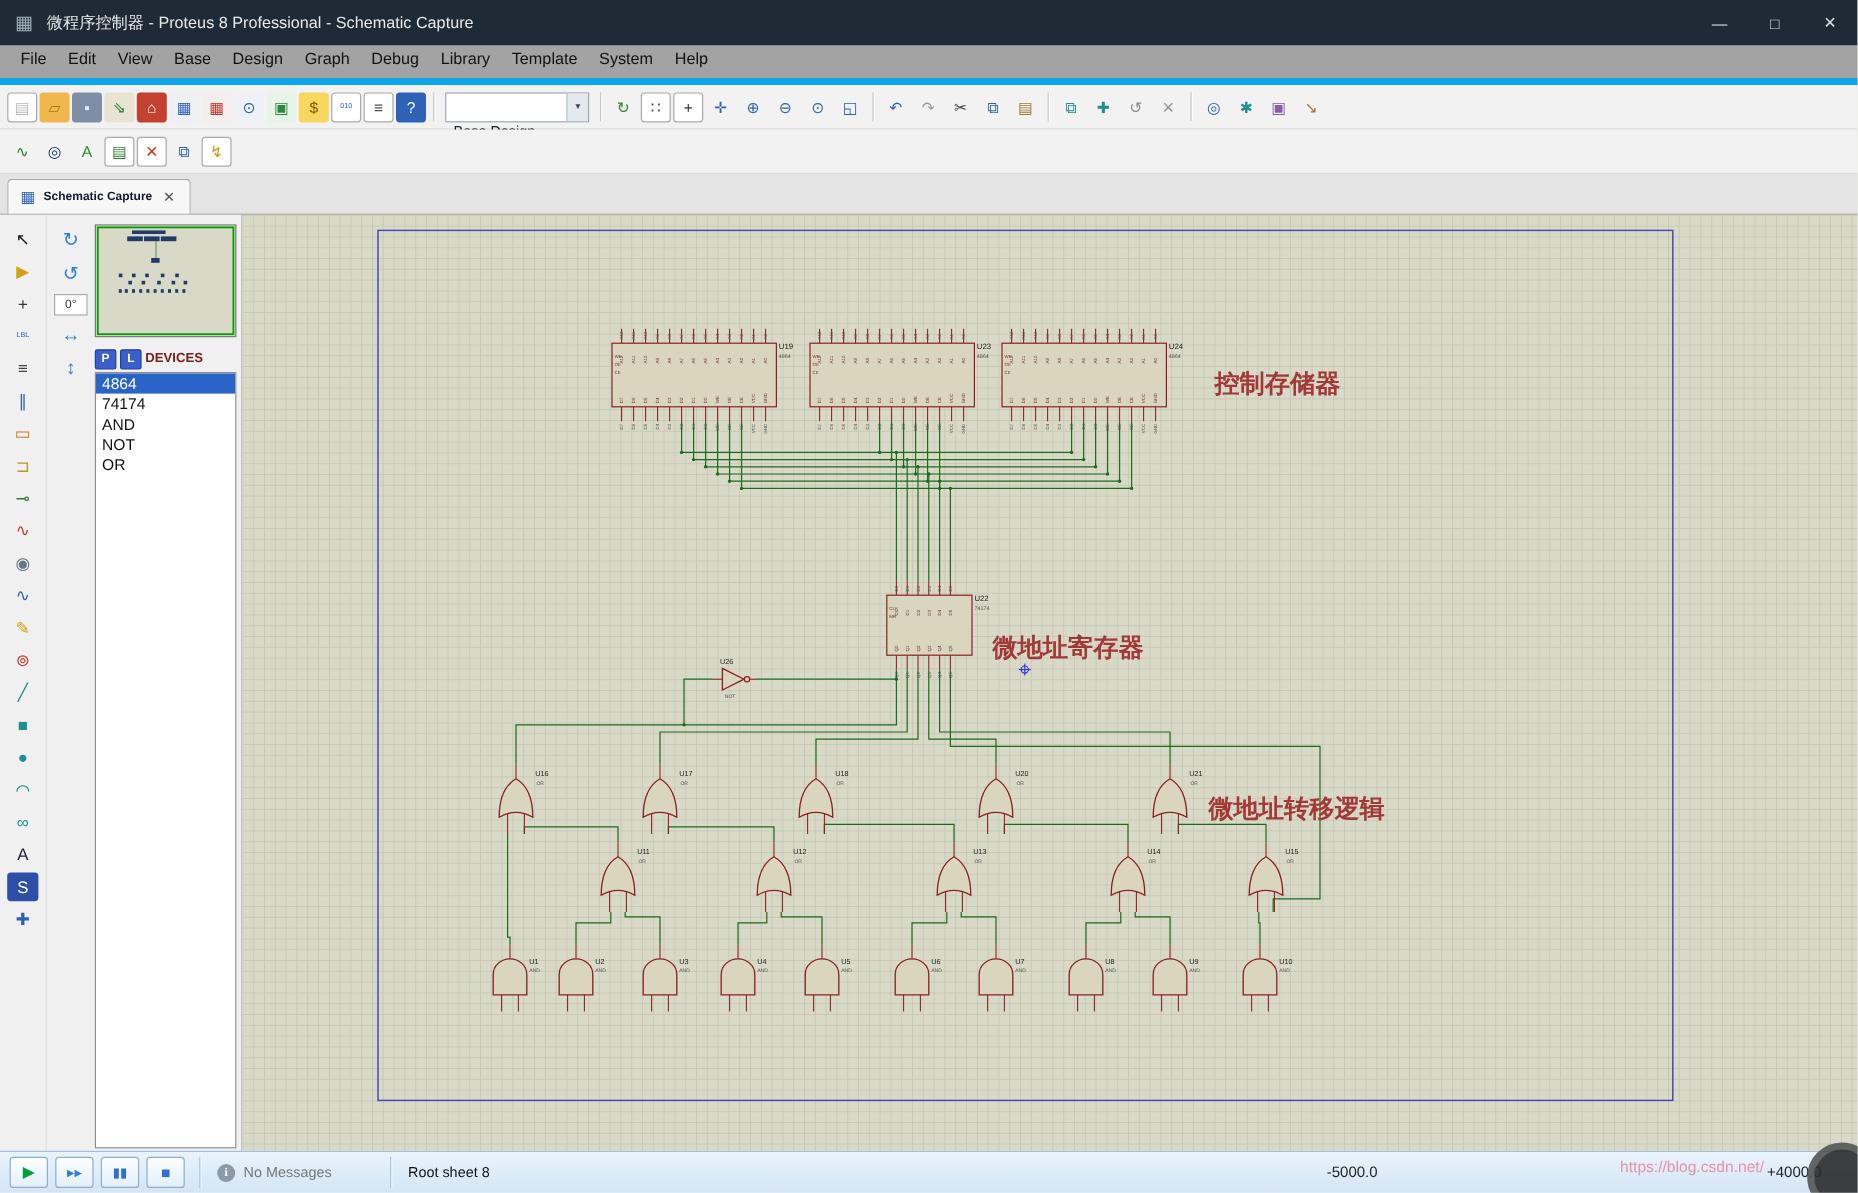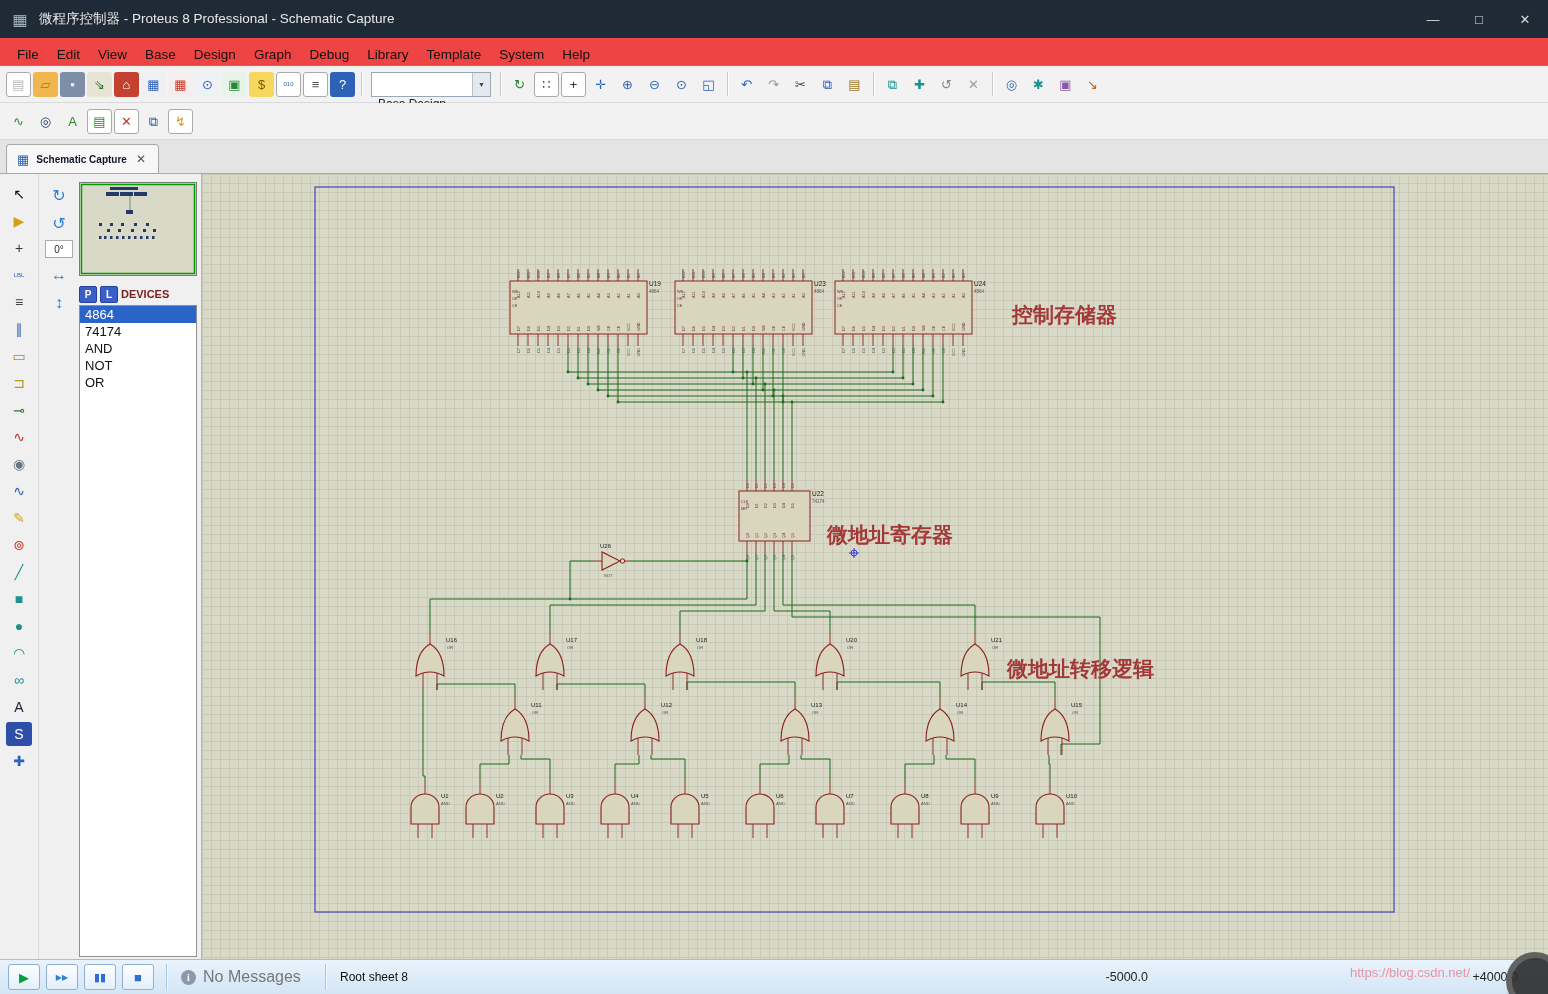--- a/index.html
+++ b/index.html
@@ -7,21 +7,21 @@
   #app{display:flex;flex-direction:column;width:1548px;height:994px;}
 
   
   .titlebar{height:38px;background:#1e2a36;display:flex;align-items:center;color:#e8e8e8;flex:0 0 auto;}
   .titlebar .app-icon{width:20px;height:20px;margin:0 9px 0 10px;color:#9fb0ba;font-size:16px;display:flex;align-items:center;justify-content:center;}
   .titlebar .title{font-size:13.5px;}
   .win-btns{margin-left:auto;display:flex;height:100%;}
   .win-btn{width:46px;height:100%;display:flex;align-items:center;justify-content:center;font-size:13px;color:#dcdcdc;}
 
   
-  .menubar{height:27px;background:#ef4444;display:flex;align-items:flex-end;padding-left:8px;border-bottom:1px solid #0ea5e9;flex:0 0 auto;}
+  .menubar{height:27px;background:#a3a3a3;display:flex;align-items:flex-start;padding-left:8px;border-bottom:6px solid #0ea5e9;flex:0 0 auto;}
   .menu-item{font-size:13.5px;color:#111;padding:3px 9px;cursor:default;}
 
   
   .toolbar{height:36px;background:#f2f2f2;display:flex;align-items:center;padding-left:5px;border-bottom:1px solid #d9d9d9;flex:0 0 auto;}
   .tbi{width:25px;height:25px;margin:0 1px;border-radius:3px;display:flex;align-items:center;justify-content:center;font-size:13px;box-sizing:border-box;}
   .tbi i{font-style:normal;line-height:1;}
   .tbsep{width:1px;height:24px;background:#c9c9c9;margin:0 5px;box-shadow:1px 0 0 #fff;}
   .design-select{width:118px;height:23px;background:#fff;border:1px solid #9aa7b5;display:flex;align-items:center;margin:0 4px;font-size:12px;color:#222;}
   .ds-label{flex:1;padding-left:6px;margin-top:39px;}
   .ds-arrow{width:17px;height:100%;background:#e3e9ef;border-left:1px solid #b8c2cc;display:flex;align-items:center;justify-content:center;font-size:7px;color:#445;}
@@ -58,21 +58,21 @@
     background-size:9px 9px;}
   #schsvg{position:absolute;left:0;top:0;}
 
   
   .statusbar{height:34px;background:linear-gradient(#e9f3fc,#d3e5f5);border-top:1px solid #9ec0de;display:flex;align-items:center;position:relative;flex:0 0 auto;}
   .sb-controls{display:flex;align-items:center;gap:6px;padding:0 12px 0 8px;}
   .sb-btn{width:30px;height:24px;border:1px solid #8fb0d0;background:linear-gradient(#fdfeff,#e2effb);border-radius:3px;display:flex;align-items:center;justify-content:center;}
   .sb-sep{width:1px;height:26px;background:#a9c6e0;box-shadow:1px 0 0 #f0f8ff;}
   .sb-msg{display:flex;align-items:center;gap:7px;padding:0 14px;width:130px;}
   .info-icon{width:15px;height:15px;border-radius:50%;background:#8a9aa8;color:#fff;font-size:10px;font-weight:bold;display:flex;align-items:center;justify-content:center;font-family:"Liberation Serif",serif;}
-  .sb-msg-text{font-size:16px;color:#777;}
+  .sb-msg-text{font-size:12px;color:#777;}
   .sb-sheet{padding:0 14px;font-size:12px;color:#111;flex:1;}
   .coord{position:absolute;top:0;height:100%;display:flex;align-items:center;font-size:12.5px;color:#222;}
   .coord-x{right:400px;}
   .coord-y{right:30px;}
   .watermark{position:absolute;right:78px;top:5px;font-size:13px;color:rgba(235,130,150,0.85);pointer-events:none;}
   .corner-circle{position:absolute;right:-16px;bottom:-16px;width:46px;height:46px;border-radius:50%;background:#2b2b2b;border:6px solid #555;opacity:0.9;}
 </style>
 </head>
 <body>
 

